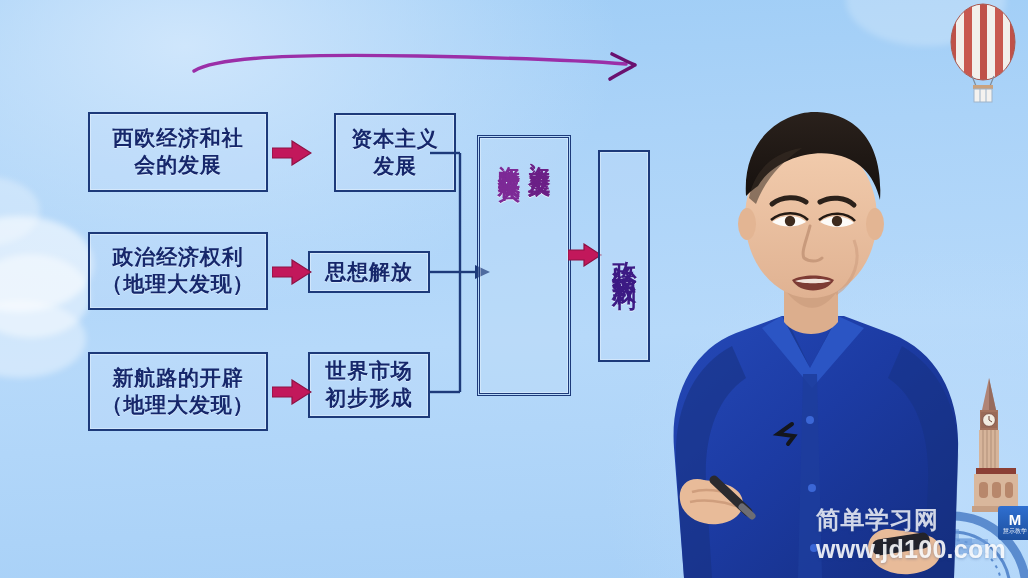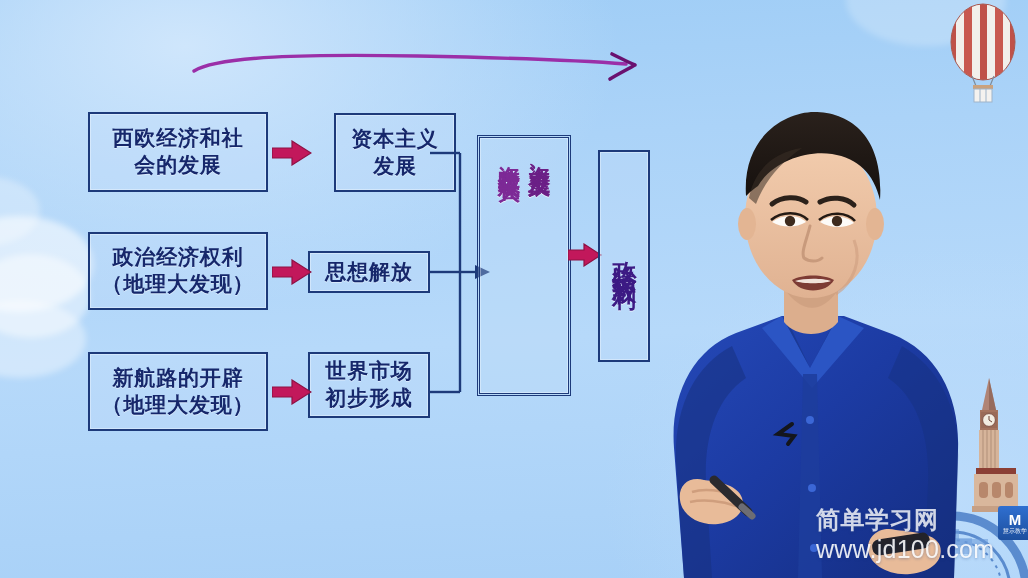--- a/index.html
+++ b/index.html
@@ -128,21 +128,21 @@
     font-size:24px; font-weight:700;
     color:rgba(255,255,255,.80);
     letter-spacing:.02em;
     line-height:1;
     text-shadow:0 1px 3px rgba(30,60,120,.35);
     white-space:nowrap;
   }
   #wm-url {
     margin-top:5px;
     font-family:"Liberation Sans", sans-serif;
-    font-size:25px; font-weight:400;
+    font-size:25px; font-weight:700;
     color:rgba(255,255,255,.88);
     letter-spacing:.01em; line-height:1;
     text-shadow:0 1px 3px rgba(30,60,120,.35);
     white-space:nowrap;
   }
   #wm-badge {
     position:absolute; right:-4px; top:-2px;
     width:34px; height:34px;
     background:linear-gradient(180deg,#2f6fd0,#1d4f9e);
     border-radius:3px;

